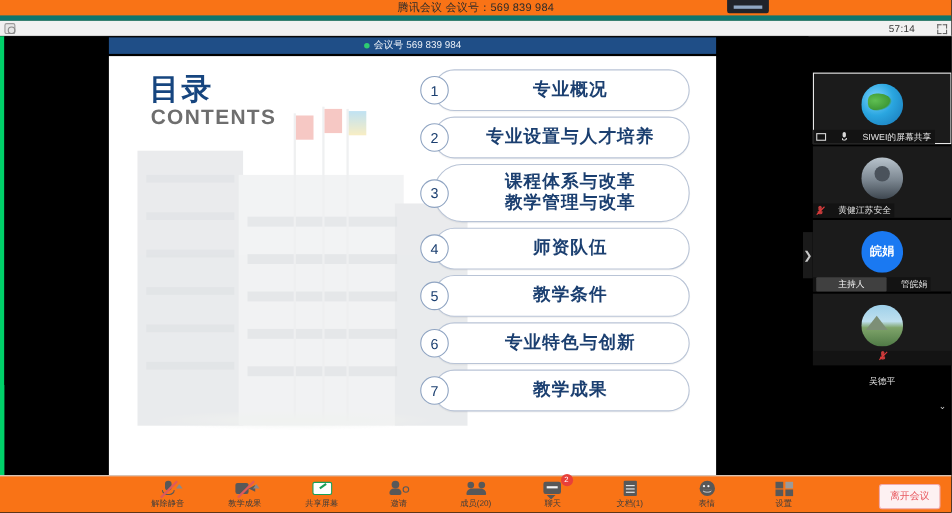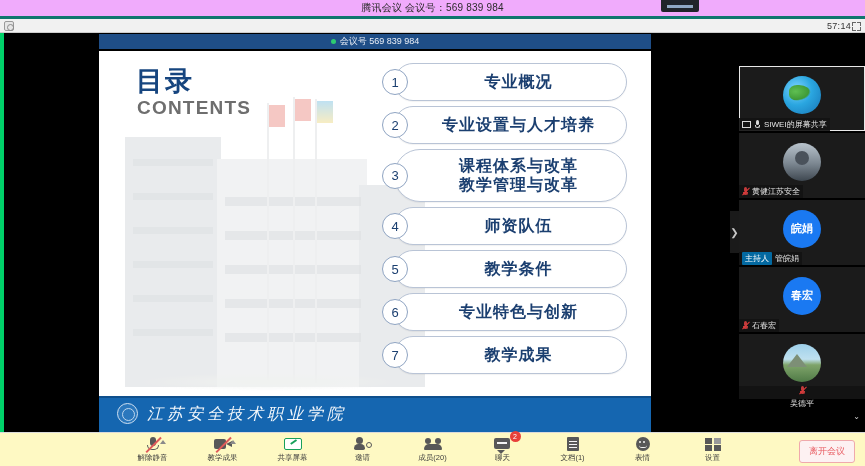--- a/index.html
+++ b/index.html
@@ -7,21 +7,21 @@
     width: 865px; height: 466px;
     background: #000;
     font-family: "Liberation Sans", "DejaVu Sans", sans-serif;
     overflow: hidden;
   }
   #app { position: relative; width: 865px; height: 466px; background: #000; }
 
   
   .titlebar {
     position: absolute; left: 0; top: 0; width: 865px; height: 19px;
-    background: #f0abfc; border-bottom: 3px solid #0f766e;
+    background: #f97316; border-bottom: 5px solid #0f766e;
     display: flex; align-items: center; justify-content: center;
   }
   .titlebar-text { font-size: 10px; color: #2b2b2b; letter-spacing: .2px; }
   .win-btn-blob {
     position: absolute; right: 166px; top: 0px; width: 38px; height: 12px;
     background: #20242b; border-radius: 0 0 2px 2px;
   }
   .win-btn-blob i { display:block; margin: 5px 6px 0 6px; height: 3px; background: #8fa7c4; }
 
   
@@ -39,21 +39,21 @@
     padding: 0 4px;
   }
   .gear-ico {
     width: 10px; height: 10px; border: 1px solid #9a9a9a; border-radius: 2px;
     position: relative; background: #e6e6e6;
   }
   .gear-ico::after {
     content: ""; position: absolute; left: 2px; top: 2px; width: 5px; height: 5px;
     border-radius: 50%; border: 1.5px solid #8a8a8a;
   }
-  .util-right { display: flex; align-items: flex-end; gap: 1px; font-size: 9px; color: #3a3a3a; }
+  .util-right { display: flex; align-items: flex-end; gap: 20px; font-size: 9px; color: #3a3a3a; }
   .timer { font-size: 9px; color: #333; letter-spacing: .3px; }
   .fs-ico { width: 9px; height: 9px; position: relative; }
   .fs-ico span { position: absolute; width: 4px; height: 4px; border: 1px solid #666; }
   .fs-ico span:nth-child(1){ left:0; top:0; border-right:0; border-bottom:0;}
   .fs-ico span:nth-child(2){ right:0; top:0; border-left:0; border-bottom:0;}
   .fs-ico span:nth-child(3){ left:0; bottom:0; border-right:0; border-top:0;}
   .fs-ico span:nth-child(4){ right:0; bottom:0; border-left:0; border-top:0;}
 
   
   .stage { position: absolute; left: 0; top: 33px; width: 865px; height: 399px; background: #000; }
@@ -161,41 +161,41 @@
      border-radius: 40% 60% 50% 45%; }
   .av-person { width:100%; height:100%; background: linear-gradient(#b9c4cd 0%, #7b8690 55%, #3e4750 100%); position:relative;}
   .av-person::after{ content:""; position:absolute; left:12px; top:8px; width:14px; height:14px;
      border-radius:50%; background:#4a525b;}
   .av-scene { width:100%; height:100%; background: linear-gradient(#9ed0ea 0%, #bfe0ef 40%, #7fa46a 55%, #4f7a46 100%); position:relative;}
   .av-scene::after{ content:""; position:absolute; left:4px; top:10px; width:0; height:0;
      border-left:10px solid transparent; border-right:10px solid transparent; border-bottom:13px solid #7d8f76;}
 
   .tile-bar {
     position: absolute; left: 0; bottom: 0; height: 13px; background: rgba(18,18,18,.92);
-    display: flex; align-items: center; gap: 3px; padding: 0 3px; max-width: 100%;
+    display: flex; align-items: center; gap: 13px; padding: 0 3px; max-width: 100%;
   }
   .tile-name { font-size: 8px; color: #e4e4e4; white-space: nowrap; }
   .host-badge {
-    background: #0369a1; color: #fff; font-size: 8px; padding: 1px 3px; border-radius: 1px;
+    background: #404040; color: #fff; font-size: 8px; padding: 1px 20px; border-radius: 1px;
   }
   .mic-ico { width: 7px; height: 9px; position: relative; flex: 0 0 auto; }
   .mic-ico .body { position:absolute; left:2px; top:0; width:3px; height:5px; border-radius:2px; background:#d8d8d8;}
   .mic-ico .base { position:absolute; left:1px; top:5px; width:5px; height:3px; border:1px solid #d8d8d8; border-top:0; border-radius:0 0 3px 3px;}
   .mic-ico.muted .body, .mic-ico.muted .base { background:#c23b3b; border-color:#c23b3b; }
   .mic-ico.muted::after {
     content:""; position:absolute; left:-1px; top:4px; width:10px; height:1px;
     background:#e23b3b; transform: rotate(-45deg);
   }
   .screen-ico { width: 9px; height: 7px; border: 1px solid #d8d8d8; flex:0 0 auto;}
   .chev-ico { margin-left:auto; font-size: 8px; color:#d0d0d0; padding-right:2px; }
 
   
   .toolbar {
     position: absolute; left: 0; bottom: 0; width: 865px; height: 34px;
-    background: #fef9c3; border-top: 1px solid #dadada;
+    background: #f97316; border-top: 1px solid #dadada;
     display: flex; align-items: center; justify-content: center; gap: 22px;
   }
   .tb-item {
     position: relative; width: 48px; height: 32px; cursor: pointer;
     display: flex; flex-direction: column; align-items: center; justify-content: center; gap: 1px;
   }
   .tb-label { font-size: 7.5px; color: #3d3d3d; white-space: nowrap; }
   .tb-ico { width: 18px; height: 15px; position: relative; }
   .caret { position:absolute; right: -4px; top: 3px; width:0;height:0;
     border-left:3px solid transparent;border-right:3px solid transparent;border-bottom:4px solid #8a8a8a;}
@@ -339,25 +339,20 @@
             <div class="toc-num">6</div>
           </div>
           <div class="toc-row">
             <div class="toc-pill">
                 <div class="toc-label">教学成果</div>
               </div>
             <div class="toc-num">7</div>
           </div>
         </div>
 
-        <div class="slide-footer">
-          <div class="topline"></div>
-          <div class="school-logo"></div>
-          <div class="school-name">江苏安全技术职业学院</div>
-        </div>
       </div>
 
       <div class="collapse-handle">❯</div>
     </div>
 
     <div class="rail">
 
       <div class="tile active" style="margin-bottom:2px;">
         <div class="tile-av">
             <div class="av-earth"></div>
@@ -388,32 +383,20 @@
       <div class="tile" style="margin-bottom:2px;text-align:center;">
         <div class="tile-av">
             <div class="av-initials">皖娟</div>
           </div>
         <div class="tile-bar">
           <span class="host-badge">主持人</span>
           <span class="tile-name">管皖娟</span>
         </div>
       </div>
 
-      <div class="tile" style="margin-bottom:2px;">
-        <div class="tile-av">
-            <div class="av-initials">春宏</div>
-          </div>
-        <div class="tile-bar">
-          <span class="mic-ico muted">
-              <span class="body"></span>
-              <span class="base"></span>
-            </span>
-          <span class="tile-name">石春宏</span>
-        </div>
-      </div>
 
       <div class="tile">
         <div class="tile-av">
             <div class="av-scene"></div>
           </div>
         <div class="tile-bar" style="width:100%;flex-direction:column;">
           <span class="mic-ico muted">
               <span class="body"></span>
               <span class="base"></span>
             </span>

